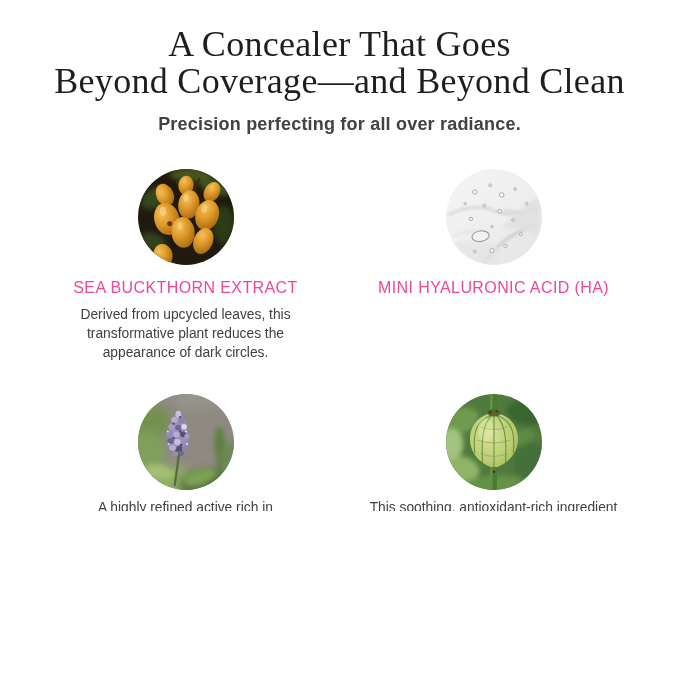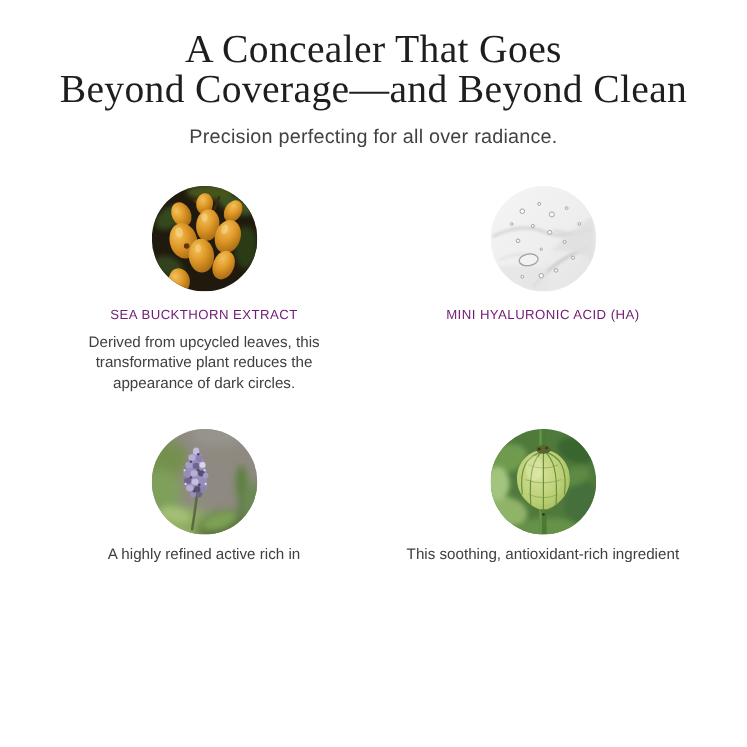--- a/index.html
+++ b/index.html
@@ -19,21 +19,21 @@
     font-weight: 400;
     font-size: 36px;
     line-height: 37px;
     color: #1e1e1e;
     letter-spacing: 0.3px;
     white-space: pre-line;
   }
   .subtitle {
     margin-top: 14px;
     font-size: 18px;
-    font-weight: 400;
+    font-weight: 700;
     color: #424242;
     letter-spacing: 0.2px;
   }
   .grid {
     margin-top: 34px;
     display: grid;
     grid-template-columns: 300px 300px;
     column-gap: 8px;
     row-gap: 31px;
     justify-content: center;
@@ -42,23 +42,23 @@
   .photo {
     width: 96px;
     height: 96px;
     margin: 0 auto;
     border-radius: 50%;
     overflow: hidden;
   }
   .photo svg { display: block; width: 96px; height: 96px; }
   .ing-name {
     margin-top: 14px;
-    font-size: 12px;
+    font-size: 16px;
     font-weight: 400;
-    color: #701a75;
+    color: #ec4899;
     letter-spacing: 0.4px;
   }
   .ing-desc {
     margin-top: 9px;
     font-size: 13.8px;
     line-height: 1.37;
     color: #404040;
     white-space: pre-line;
   }
 </style>

